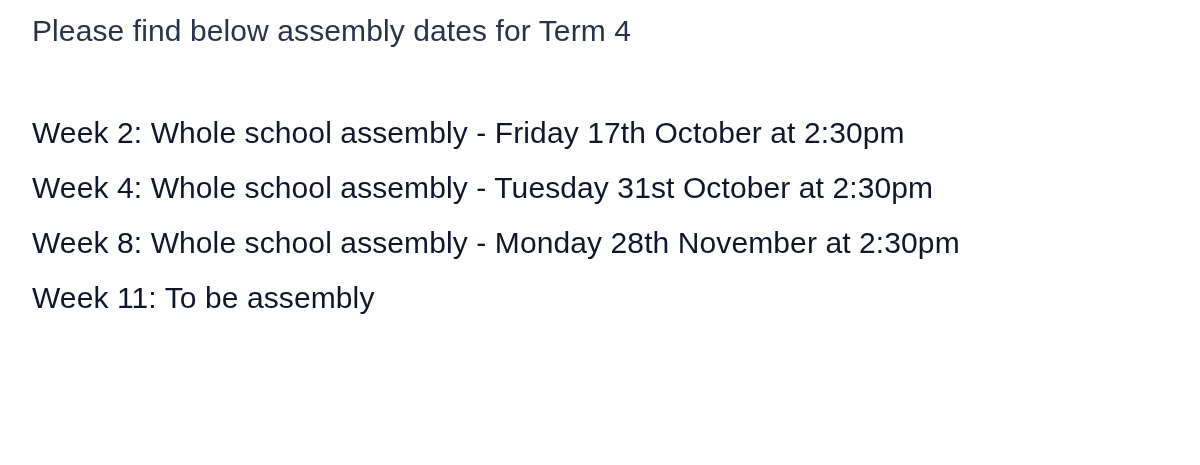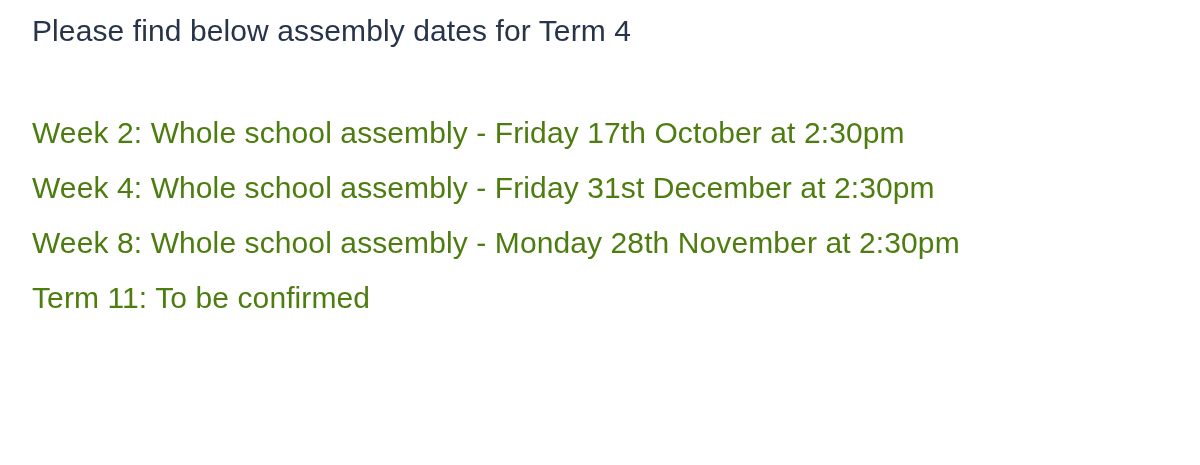--- a/index.html
+++ b/index.html
@@ -32,29 +32,29 @@
   }
   .lines {
     margin: 0;
     padding: 0;
     list-style: none;
   }
   .line {
     font-size: 30px;
     line-height: 55px;
     letter-spacing: 0.1px;
-    color: #4d7c0f;
+    color: #0f172a;
     white-space: nowrap;
   }
 </style>
 </head>
 <body>
 
 <div class="page">
   <p class="intro">Please find below assembly dates for Term 4</p>
   <div class="spacer"></div>
   <ul class="lines">
     <li class="line">Week 2: Whole school assembly - Friday 17th October at 2:30pm</li>
-    <li class="line">Week 4: Whole school assembly - Friday 31st December at 2:30pm</li>
+    <li class="line">Week 4: Whole school assembly - Tuesday 31st October at 2:30pm</li>
     <li class="line">Week 8: Whole school assembly - Monday 28th November at 2:30pm</li>
-    <li class="line">Term 11: To be confirmed</li>
+    <li class="line">Week 11: To be assembly</li>
   </ul>
 </div>
 
 </body></html>

